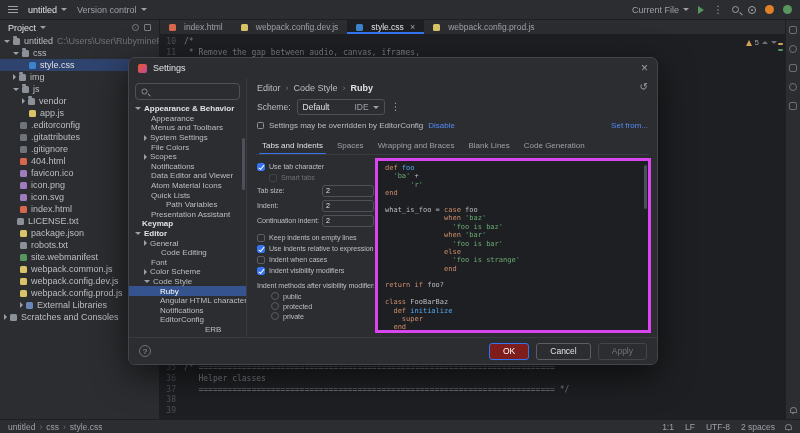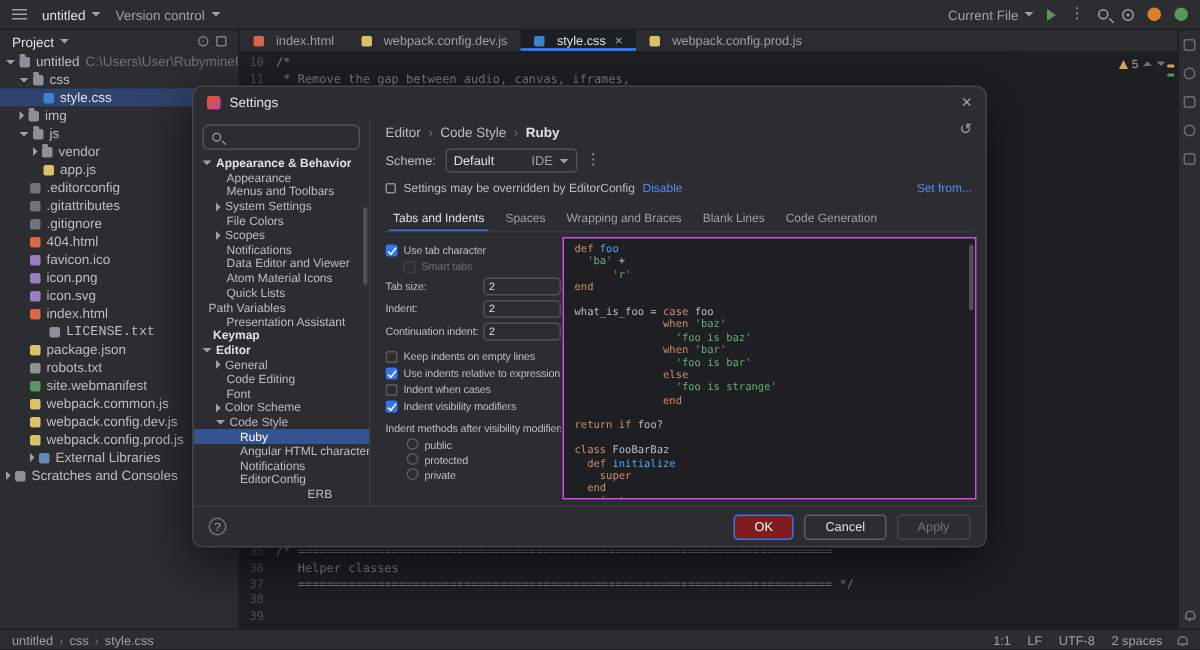--- a/index.html
+++ b/index.html
@@ -129,21 +129,21 @@
   .ctl-row.disabled{opacity:.45}
   .cb{width:8px;height:8px;border:1px solid #5a5d63;border-radius:2px;display:inline-block;flex:none;position:relative;background:#2b2d30}
   .cb.checked{background:#3574f0;border-color:#3574f0}
   .cb.checked::after{content:"";position:absolute;left:2.2px;top:.4px;width:2.4px;height:4.6px;border:solid #fff;border-width:0 1.3px 1.3px 0;transform:rotate(40deg)}
   .num-row{display:flex;align-items:center;height:15px;white-space:nowrap}
   .num-field{margin-left:auto;width:52px;height:12px;border:1px solid #4e5157;border-radius:3px;background:#2b2d30;color:#dfe1e5;display:flex;align-items:center;padding:0 3px}
   .ctl-label-row{margin-top:5px;height:10px;white-space:nowrap;overflow:hidden}
   .radio-group{padding-left:14px}
   .radio-row{height:10px}
   .rb{width:8px;height:8px;border:1px solid #5a5d63;border-radius:50%;display:inline-block;flex:none;background:#2b2d30}
-  .preview{position:absolute;left:128px;right:6px;top:2px;bottom:4px;background:#1e1f22;border:1px solid #d946ef;overflow:hidden}
+  .preview{position:absolute;left:128px;right:6px;top:2px;bottom:4px;background:#1e1f22;border:3px solid #d946ef;overflow:hidden}
   #preview-code{padding:3px 0 0 7px}
   .pv-line{height:8.4px;line-height:8.4px;font-family:"DejaVu Sans Mono",monospace;font-size:7px;white-space:pre}
   .tk-k{color:#cf8e6d}.tk-s{color:#6aab73}.tk-t{color:#bcbec4}.tk-f{color:#56a8f5}
   .pv-scroll{position:absolute;right:1px;top:4px;width:3px;height:44px;background:#4b5059;border-radius:2px}
   .d-footer{position:absolute;left:0;right:0;bottom:0;height:27px;border-top:1px solid #393b40;
             display:flex;align-items:center;gap:7px;padding:0 10px;background:#2b2d30}
   .help-ic{width:12px;height:12px;border:1px solid #6f737a;border-radius:50%;color:#9da0a8;font-size:8px;
            display:flex;align-items:center;justify-content:center}
   .spacer{flex:1}
   .btn{height:17px;padding:0 13px;border-radius:3px;font-size:8.5px;font-family:"Liberation Sans",sans-serif;
@@ -281,21 +281,21 @@
         <div class="tree-row" style="padding-left: 13px;">
           <span class="chev-none"></span>
           <span class="fi fi-img"></span>
           <span class="tree-label">icon.svg</span>
         </div>
         <div class="tree-row" style="padding-left: 13px;">
           <span class="chev-none"></span>
           <span class="fi fi-html"></span>
           <span class="tree-label">index.html</span>
         </div>
-        <div class="tree-row" style="padding-left: 26px; font-family: Liberation Mono, monospace;">
+        <div class="tree-row" style="padding-left: 10px;">
           <span class="chev-none"></span>
           <span class="fi fi-txt"></span>
           <span class="tree-label">LICENSE.txt</span>
         </div>
         <div class="tree-row" style="padding-left: 13px;">
           <span class="chev-none"></span>
           <span class="fi fi-json"></span>
           <span class="tree-label">package.json</span>
         </div>
         <div class="tree-row" style="padding-left: 13px;">
@@ -432,41 +432,41 @@
             <span>Data Editor and Viewer</span>
           </div>
           <div class="s-row" style="padding-left: 15px;">
             <span class="chev-none"></span>
             <span>Atom Material Icons</span>
           </div>
           <div class="s-row" style="padding-left: 15px;">
             <span class="chev-none"></span>
             <span>Quick Lists</span>
           </div>
-          <div class="s-row" style="padding-left: 3px; align-items: flex-end;">
+          <div class="s-row" style="padding-left: 30px;">
             <span class="chev-none"></span>
             <span>Path Variables</span>
           </div>
           <div class="s-row" style="padding-left: 15px;">
             <span class="chev-none"></span>
             <span>Presentation Assistant</span>
           </div>
           <div class="s-row bold" style="padding-left: 6px;">
             <span class="chev-none"></span>
             <span>Keymap</span>
           </div>
           <div class="s-row bold" style="padding-left: 6px;">
             <span class="chev-d"></span>
             <span>Editor</span>
           </div>
           <div class="s-row" style="padding-left: 15px;">
             <span class="chev-r"></span>
             <span>General</span>
           </div>
-          <div class="s-row" style="padding-left: 15px;">
+          <div class="s-row" style="padding-left: 25px;">
             <span class="chev-none"></span>
             <span>Code Editing</span>
           </div>
           <div class="s-row" style="padding-left: 15px;">
             <span class="chev-none"></span>
             <span>Font</span>
           </div>
           <div class="s-row" style="padding-left: 15px;">
             <span class="chev-r"></span>
             <span>Color Scheme</span>

